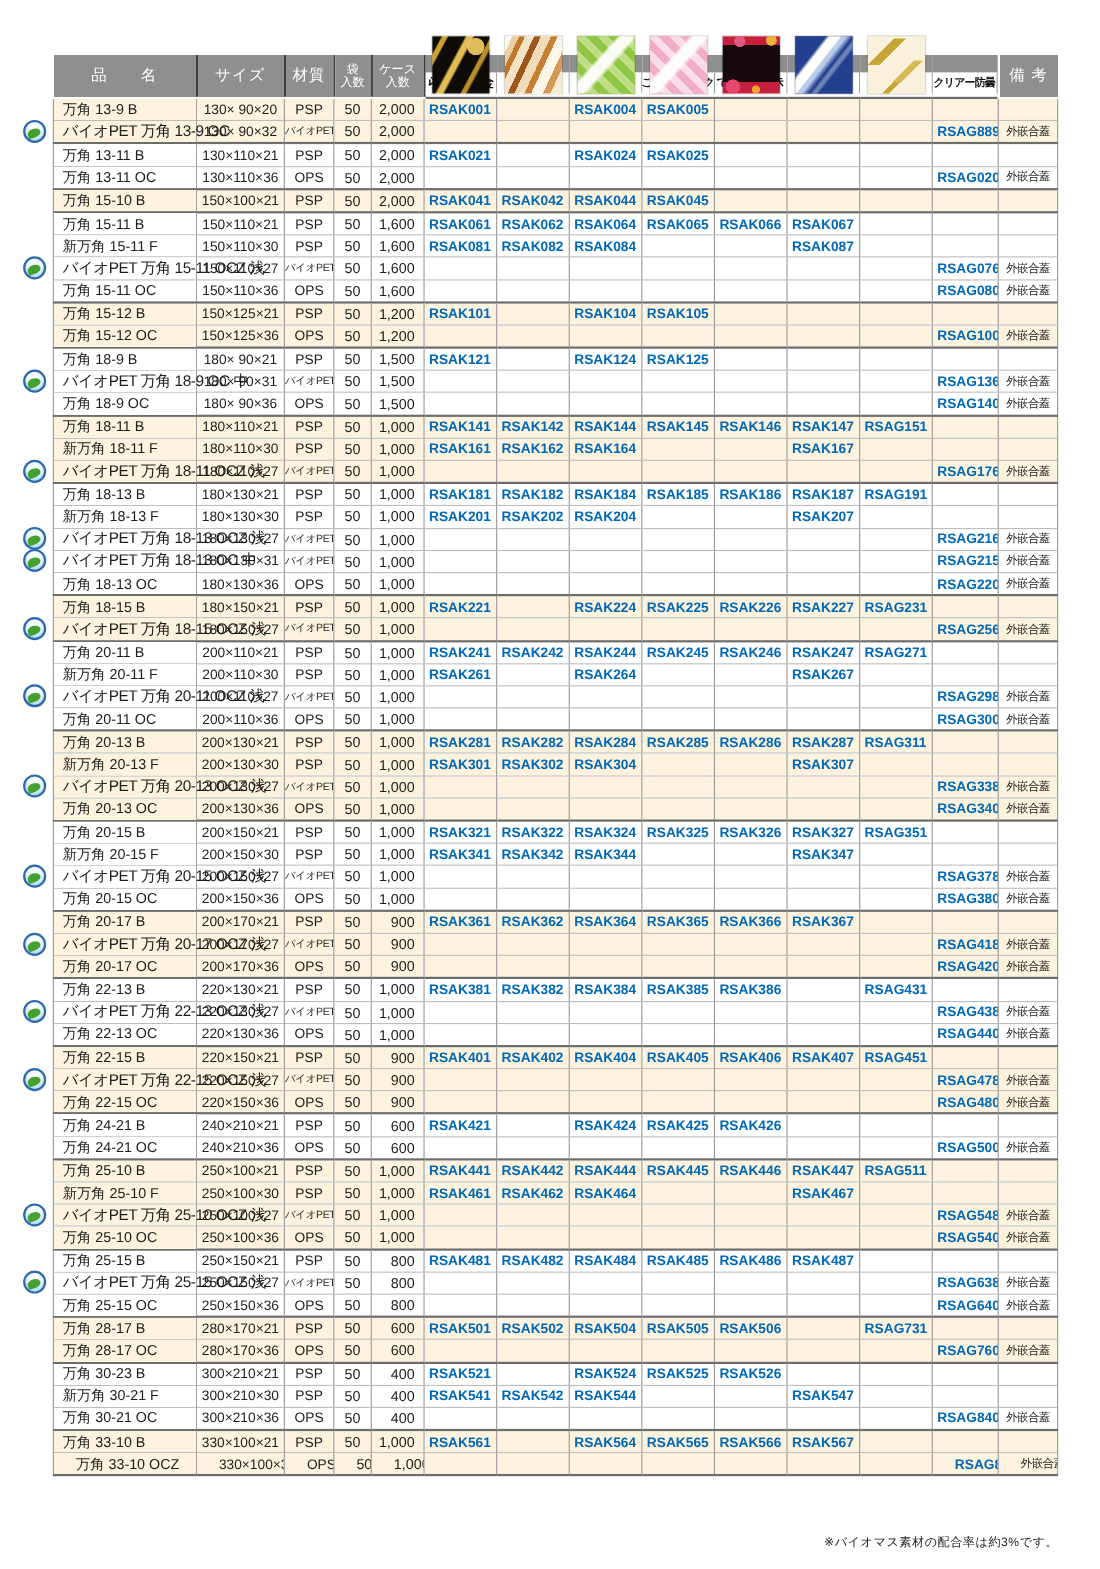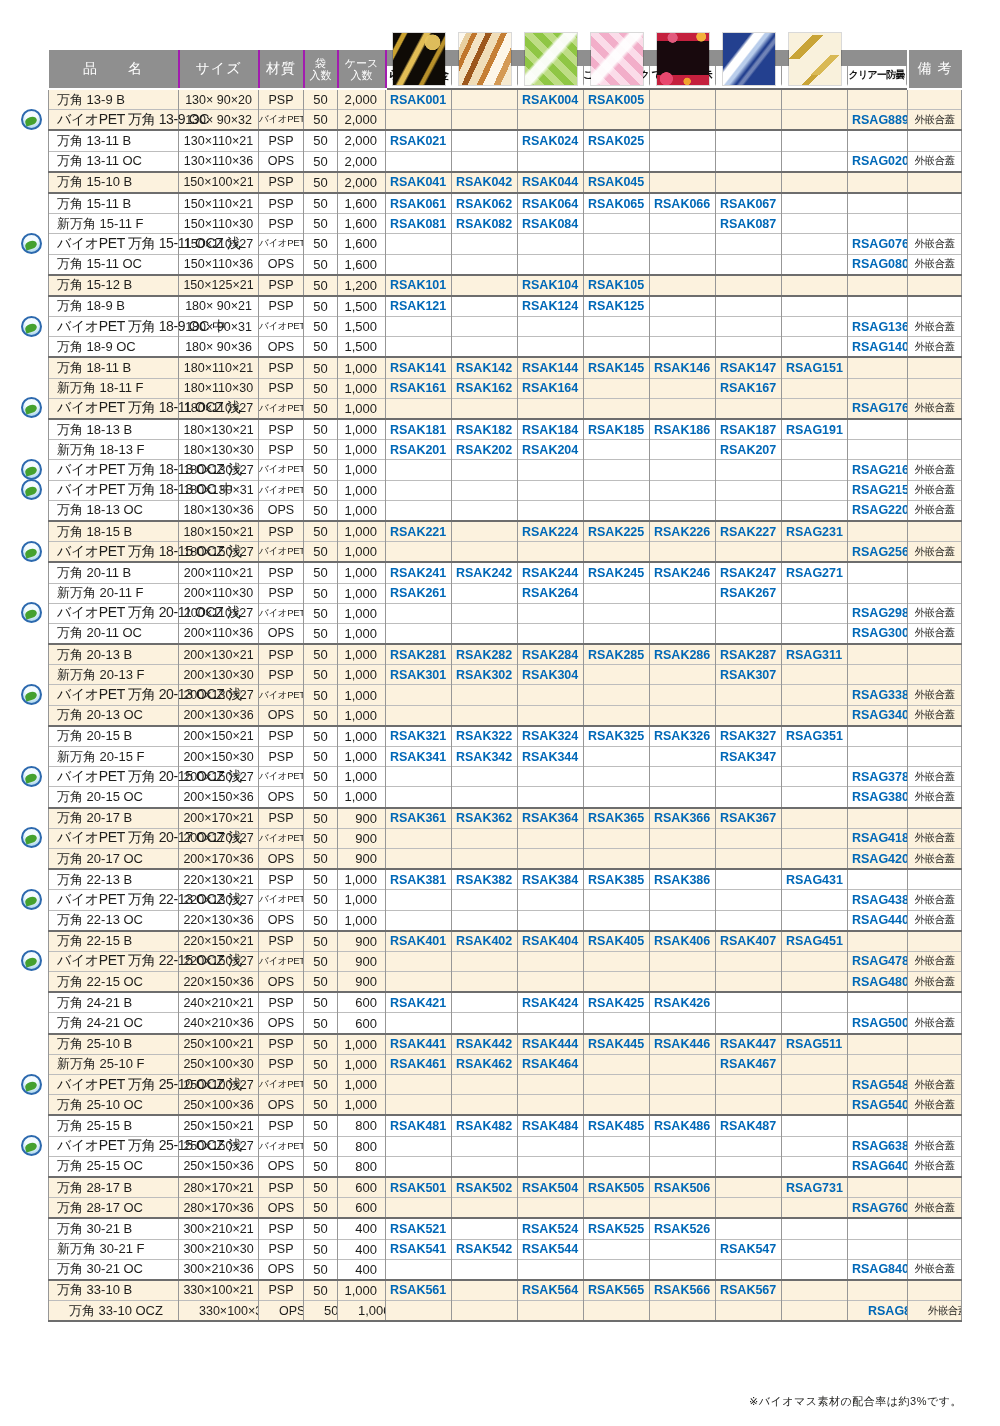--- a/index.html
+++ b/index.html
@@ -9,21 +9,21 @@
     color:#1d1d1b;-webkit-font-smoothing:antialiased;
   }
   .sheet{position:absolute;left:0;top:0;width:1000px;height:1426px;overflow:hidden;}
   table.cat{
     position:absolute;left:48px;top:50px;width:913px;
     border-collapse:collapse;table-layout:fixed;
   }
   
   thead th{padding:0;vertical-align:middle;font-weight:normal;position:relative;height:38px;}
   th.g{background:#8f8f8f;color:#fff;font-size:14px;letter-spacing:1px;
-       border-right:2px solid #a21caf;border-bottom:2px solid #fff;}
+       border-right:2px solid #404040;border-bottom:2px solid #fff;}
   th.g.last{border-right:none;border-left:2px solid #fff;margin-left:38px;}
   th.g .two{display:flex;flex-direction:column;line-height:1.1;font-size:11px;letter-spacing:0;}
   th.p{background:transparent;}
   th.p .band{position:absolute;left:0;top:0;right:0;height:16px;background:#8f8f8f;}
   th.p .lbl{
     position:absolute;left:0;right:0;top:16px;bottom:2px;background:#fff;
     display:flex;align-items:center;justify-content:center;
     color:#141414;font-weight:bold;font-size:12px;border-right:1px solid #9a9a9a;
     white-space:nowrap;border-bottom:2px solid #fff;
   }
@@ -333,20 +333,36 @@
           <td class="code">RSAK101</td>
           <td class="code"></td>
           <td class="code">RSAK104</td>
           <td class="code">RSAK105</td>
           <td class="code"></td>
           <td class="code"></td>
           <td class="code"></td>
           <td class="code"></td>
           <td class="note"></td>
         </tr>
+        <tr class="cream">
+          <td class="name">万角 15-12 OC</td>
+          <td class="size">150×125×36</td>
+          <td class="mat">OPS</td>
+          <td class="bag">50</td>
+          <td class="case">1,200</td>
+          <td class="code"></td>
+          <td class="code"></td>
+          <td class="code"></td>
+          <td class="code"></td>
+          <td class="code"></td>
+          <td class="code"></td>
+          <td class="code"></td>
+          <td class="code">RSAG100</td>
+          <td class="note">外嵌合蓋</td>
+        </tr>
         <tr class="white gs">
           <td class="name">万角 18-9 B</td>
           <td class="size">180× 90×21</td>
           <td class="mat">PSP</td>
           <td class="bag">50</td>
           <td class="case">1,500</td>
           <td class="code">RSAK121</td>
           <td class="code"></td>
           <td class="code">RSAK124</td>
           <td class="code">RSAK125</td>
@@ -1080,21 +1096,21 @@
           <td class="code"></td>
           <td class="code"></td>
           <td class="code"></td>
           <td class="code"></td>
           <td class="code"></td>
           <td class="code"></td>
           <td class="code">RSAG760</td>
           <td class="note">外嵌合蓋</td>
         </tr>
         <tr class="white gs">
-          <td class="name">万角 30-21 B</td>
+          <td class="name">万角 30-23 B</td>
           <td class="size">300×210×21</td>
           <td class="mat">PSP</td>
           <td class="bag">50</td>
           <td class="case">400</td>
           <td class="code">RSAK521</td>
           <td class="code"></td>
           <td class="code">RSAK524</td>
           <td class="code">RSAK525</td>
           <td class="code">RSAK526</td>
           <td class="code"></td>

